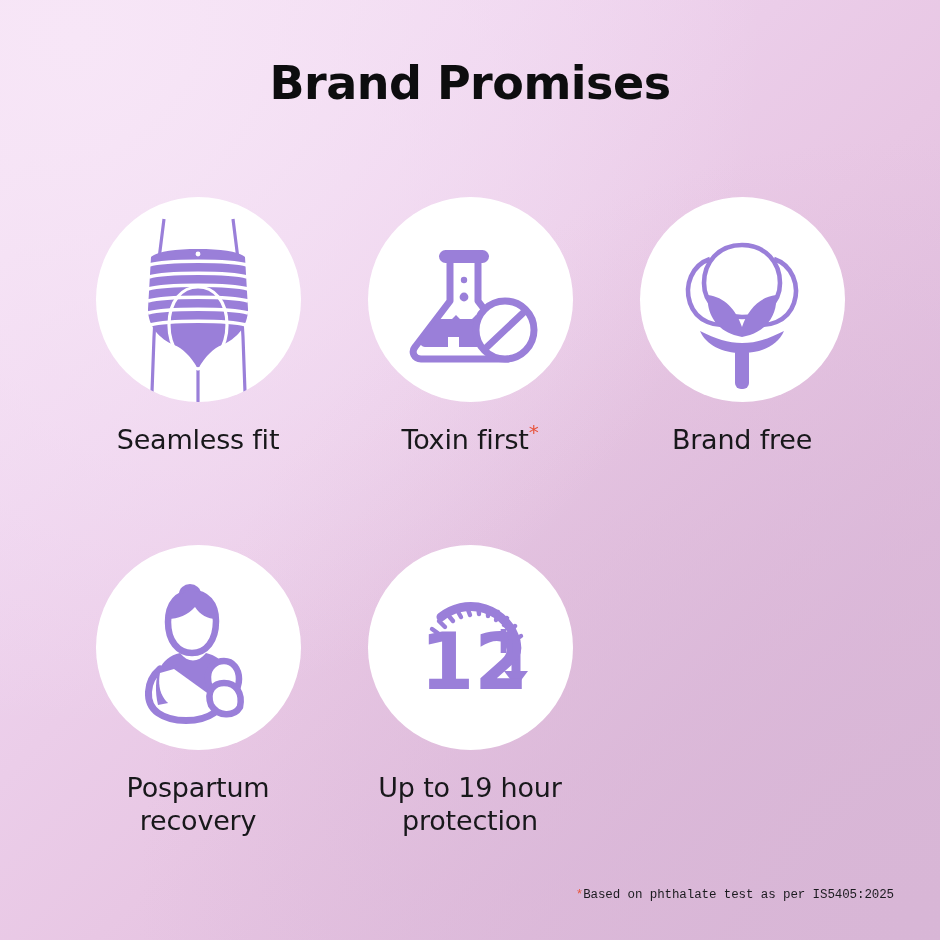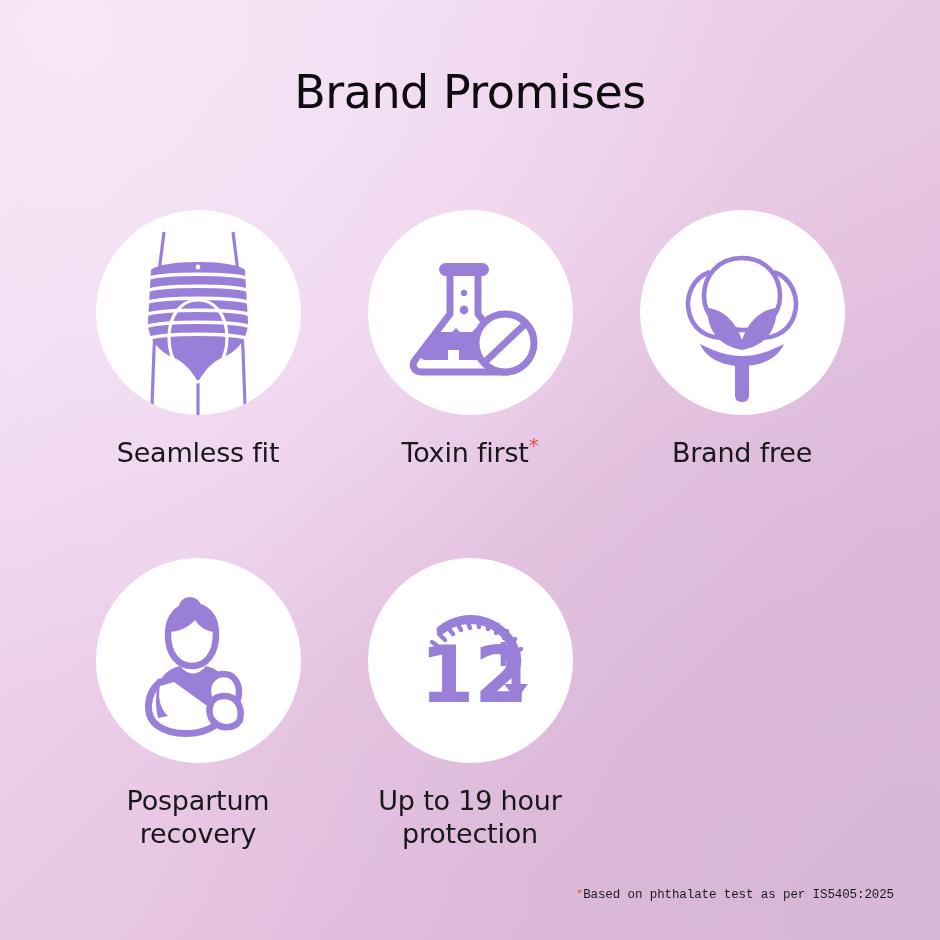--- a/index.html
+++ b/index.html
@@ -21,34 +21,34 @@
     box-sizing: border-box;
     background:
       radial-gradient(circle at 8% 4%, #f7e6f7 0%, rgba(247,230,247,0) 55%),
       radial-gradient(circle at 97% 97%, #d8b6d6 0%, rgba(216,182,214,0) 60%),
       linear-gradient(135deg, #f4e1f4 0%, #eed3ee 28%, #e8c7e4 55%, #e0bcdd 78%, #d9b7d6 100%);
     overflow: hidden;
   }
 
   #page-title {
     position: absolute;
-    top: 65px;
+    top: 56px;
     left: 0;
     width: 100%;
     text-align: center;
     font-size: 46px;
-    font-weight: 400;
+    font-weight: 700;
     letter-spacing: -0.5px;
     color: #0d0d0f;
     font-family: "DejaVu Sans", sans-serif;
   }
 
   .promise-grid {
     position: absolute;
-    top: 210px;
+    top: 197px;
     left: 62px;
     width: 816px;
     display: grid;
     grid-template-columns: repeat(3, 1fr);
     grid-row-gap: 88px;
   }
 
   .promise-cell {
     display: flex;
     flex-direction: column;

